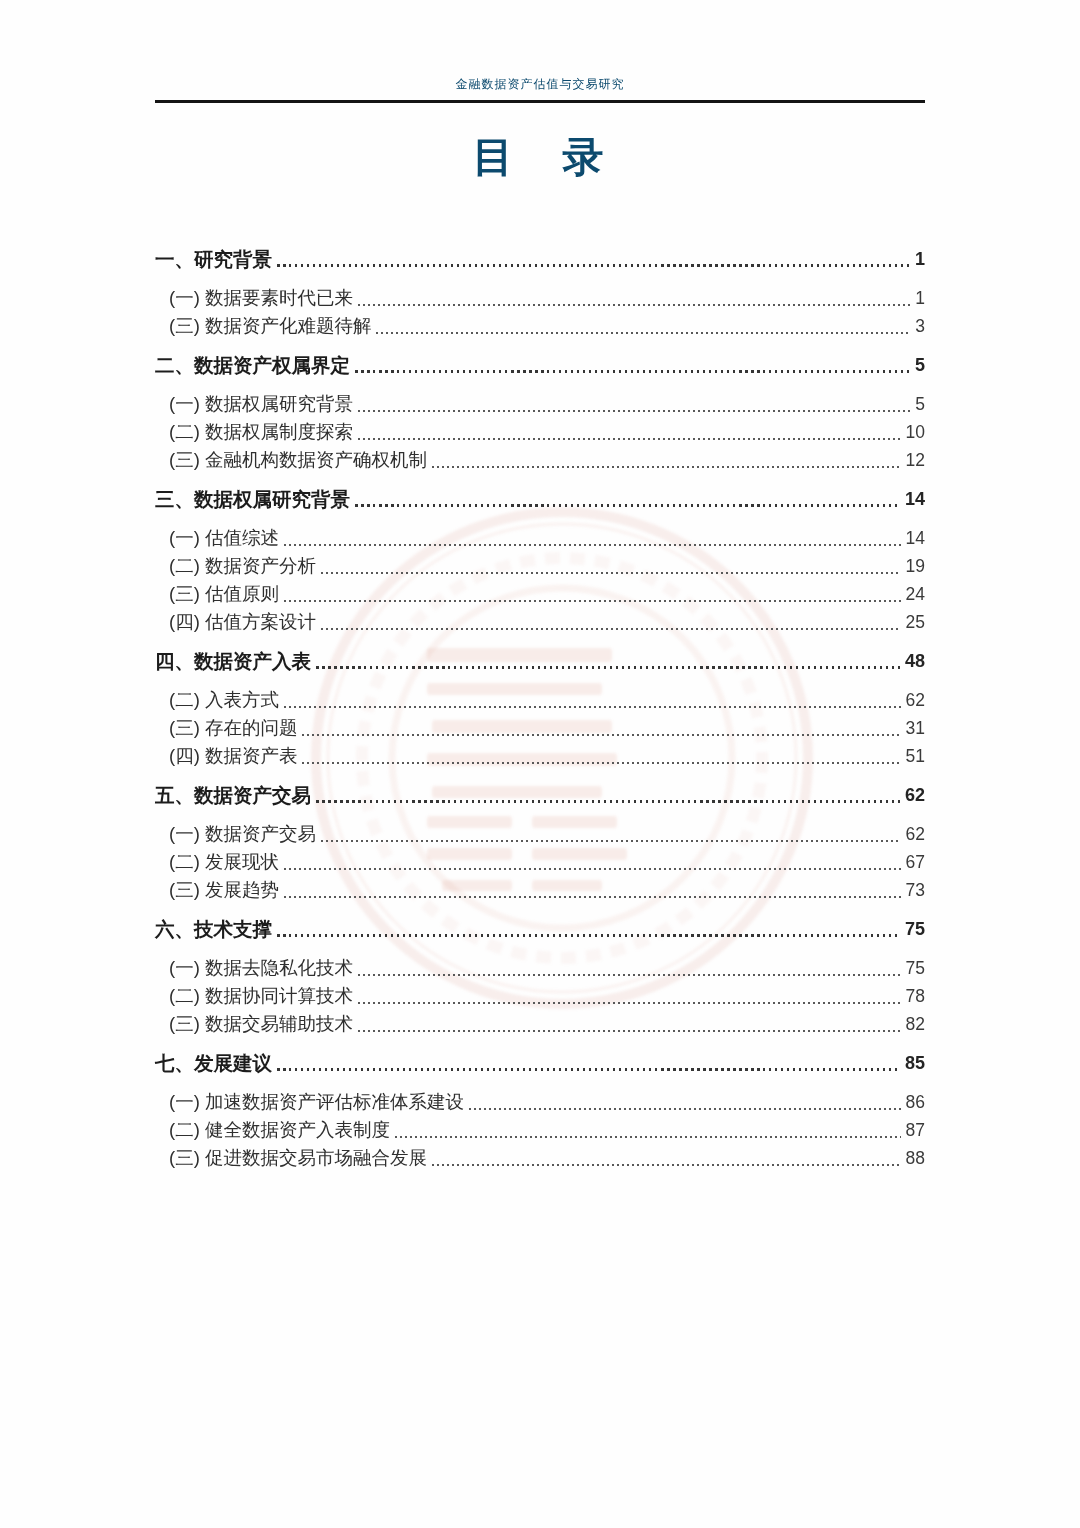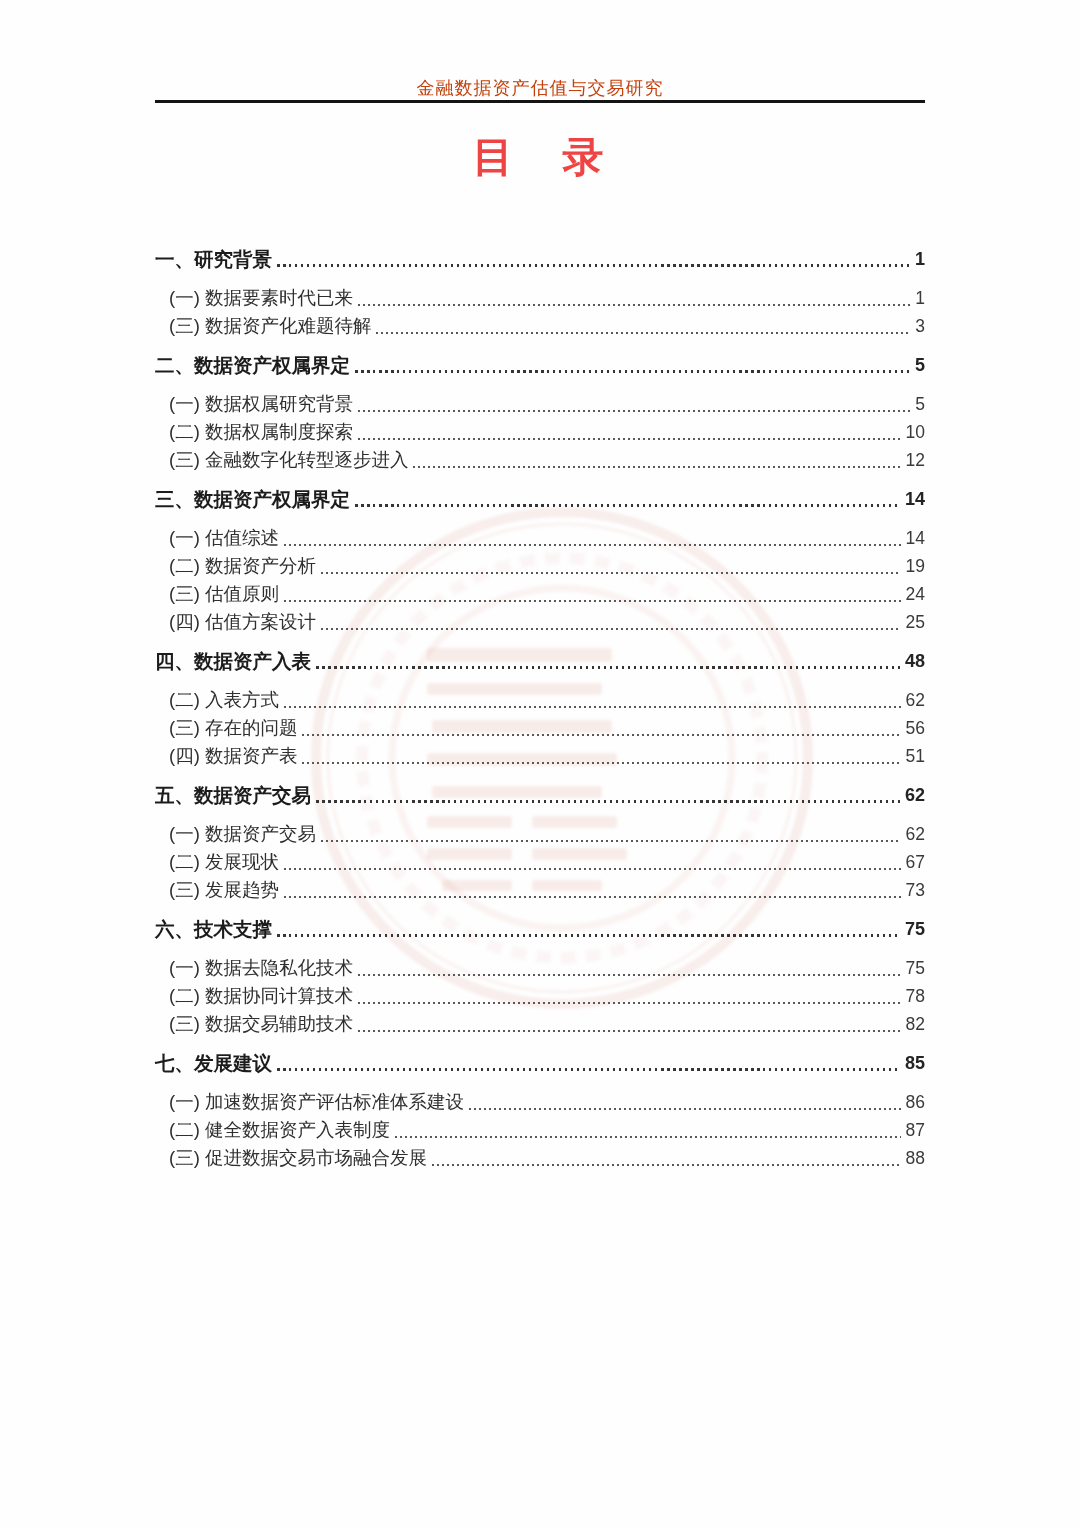--- a/index.html
+++ b/index.html
@@ -9,31 +9,31 @@
     background:#fefefe;
     font-family:"Liberation Sans",sans-serif;
     color:#2d2d2d;
     overflow:hidden;
   }
   
   .running-header{
     position:absolute;top:76px;left:155px;width:770px;
     text-align:center;
     font-family:"Liberation Serif",serif;
-    font-size:18px;letter-spacing:1px;color:#c2410c;
+    font-size:12px;letter-spacing:1px;color:#0c4a6e;
   }
   .header-rule{
     position:absolute;top:100px;left:155px;width:770px;height:3px;
     background:#141414;
   }
   
   .page-title{
     position:absolute;top:130px;left:0;width:100%;
     text-align:center;
-    font-size:41px;font-weight:700;color:#ef4444;
+    font-size:41px;font-weight:700;color:#0c4a6e;
     letter-spacing:4px;
   }
   
   .watermark{
     position:absolute;left:302px;top:498px;
     filter:blur(1.5px);
     pointer-events:none;
   }
   
   .toc{
@@ -126,29 +126,29 @@
         <span class="lbl">(一) 数据权属研究背景</span>
         <span class="leader"></span>
         <span class="num">5</span>
       </div>
       <div class="row item-row">
         <span class="lbl">(二) 数据权属制度探索</span>
         <span class="leader"></span>
         <span class="num">10</span>
       </div>
       <div class="row item-row">
-        <span class="lbl">(三) 金融数字化转型逐步进入</span>
+        <span class="lbl">(三) 金融机构数据资产确权机制</span>
         <span class="leader"></span>
         <span class="num">12</span>
       </div>
     </div>
 
     <div class="sec">
       <div class="row sec-row">
-        <span class="lbl">三、数据资产权属界定</span>
+        <span class="lbl">三、数据权属研究背景</span>
         <span class="leader"></span>
         <span class="num">14</span>
       </div>
       <div class="row item-row">
         <span class="lbl">(一) 估值综述</span>
         <span class="leader"></span>
         <span class="num">14</span>
       </div>
       <div class="row item-row">
         <span class="lbl">(二) 数据资产分析</span>
@@ -174,21 +174,21 @@
         <span class="num">48</span>
       </div>
       <div class="row item-row">
         <span class="lbl">(二) 入表方式</span>
         <span class="leader"></span>
         <span class="num">62</span>
       </div>
       <div class="row item-row">
         <span class="lbl">(三) 存在的问题</span>
         <span class="leader"></span>
-        <span class="num">56</span>
+        <span class="num">31</span>
       </div>
       <div class="row item-row">
         <span class="lbl">(四) 数据资产表</span>
         <span class="leader"></span>
         <span class="num">51</span>
       </div>
     </div>
 
     <div class="sec">
       <div class="row sec-row">

